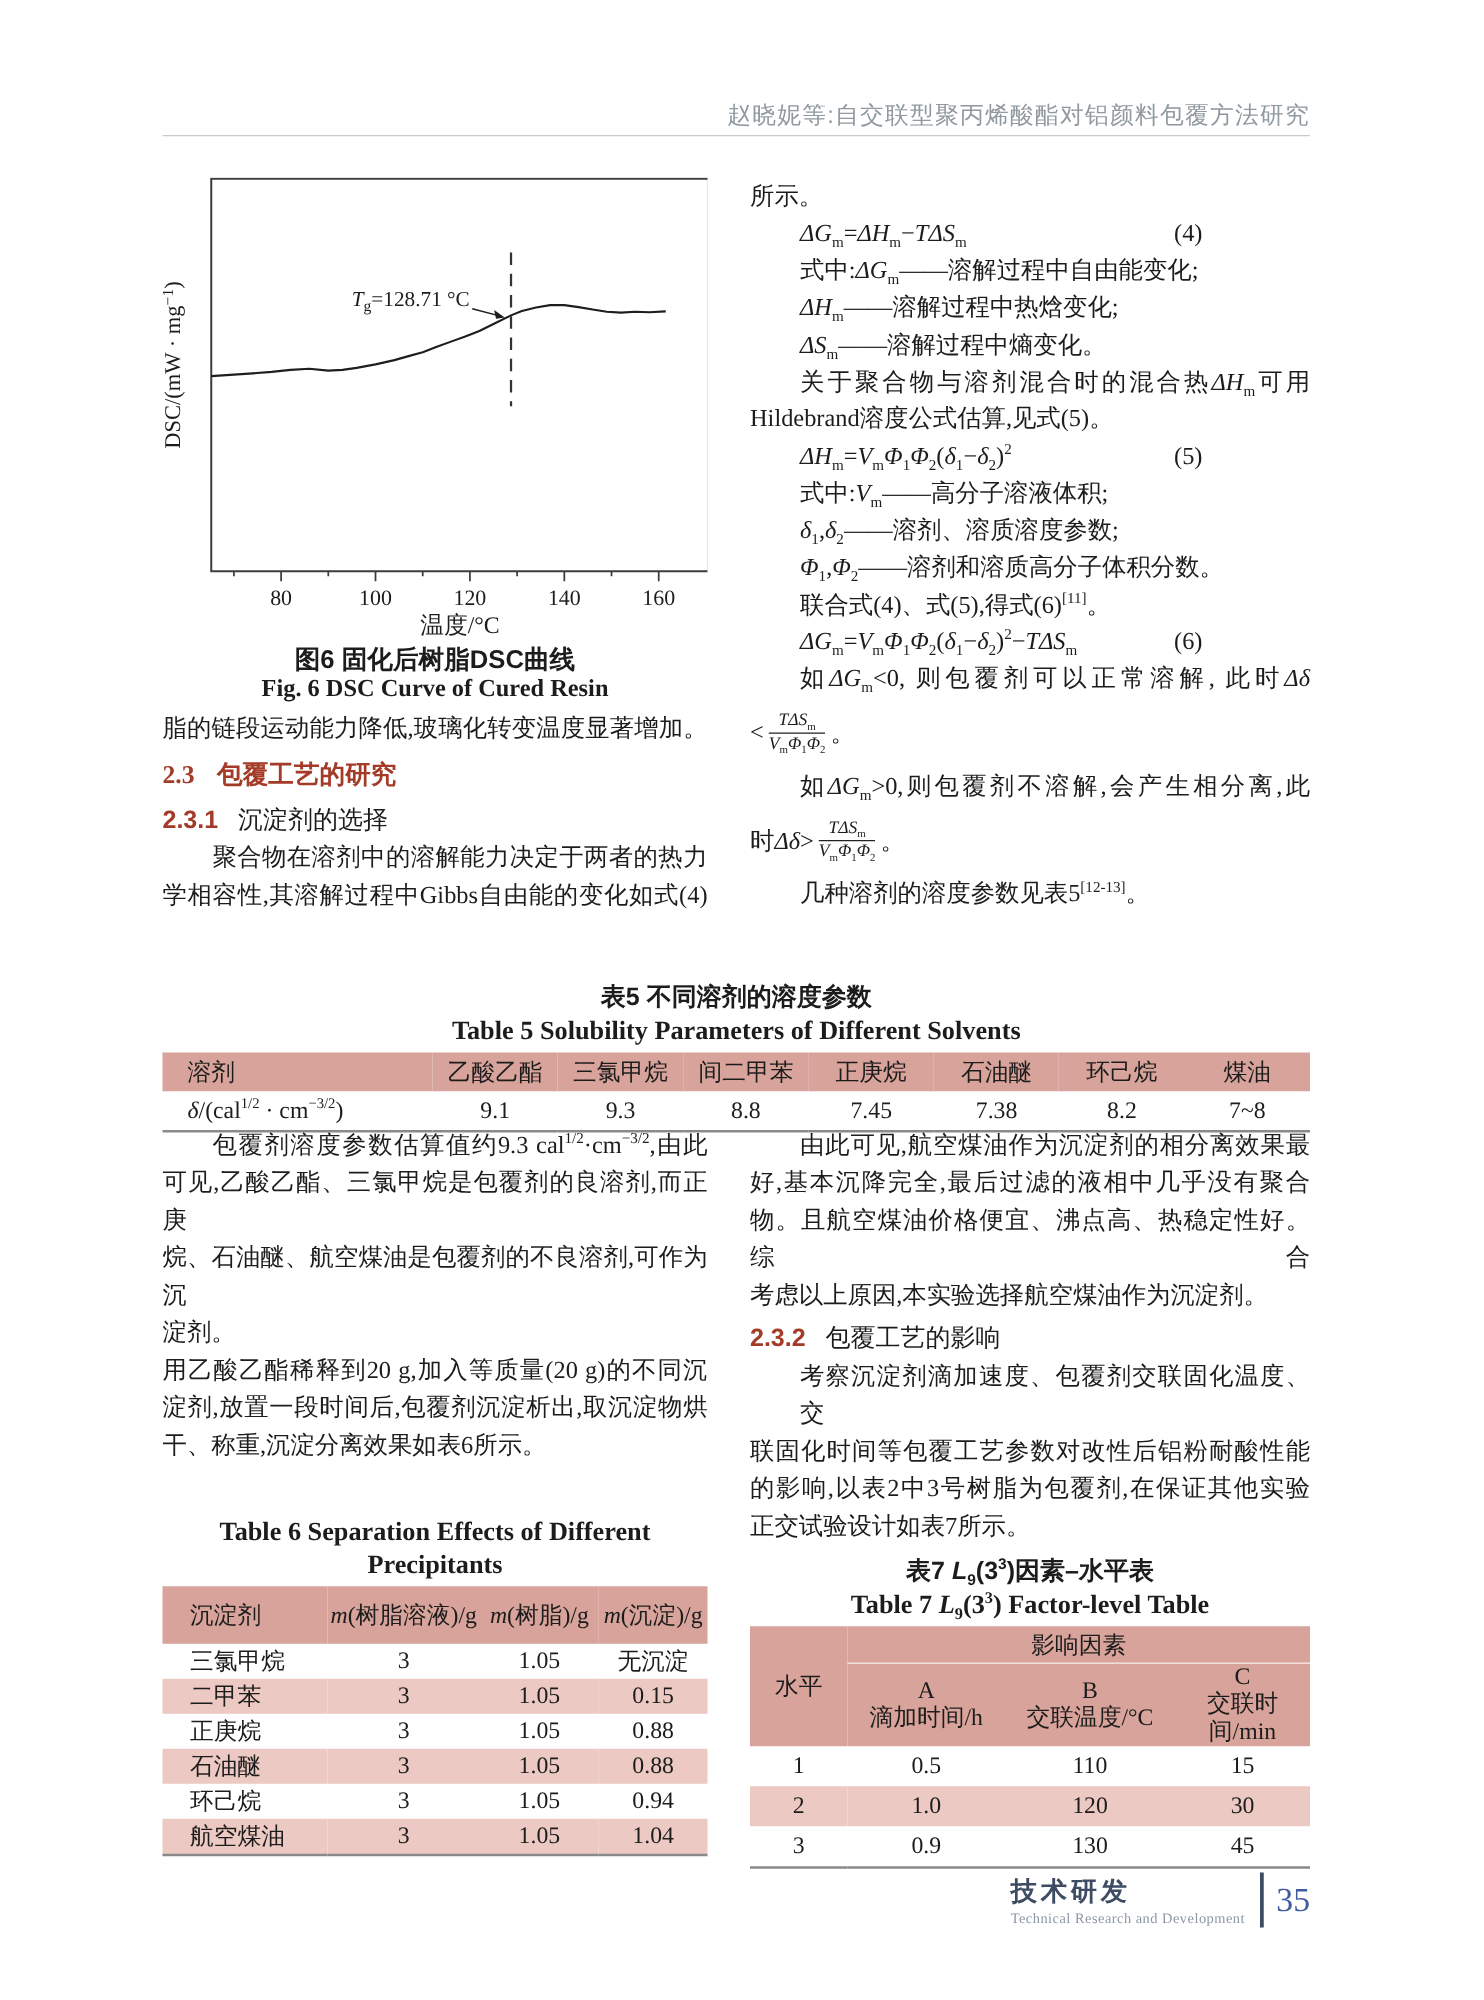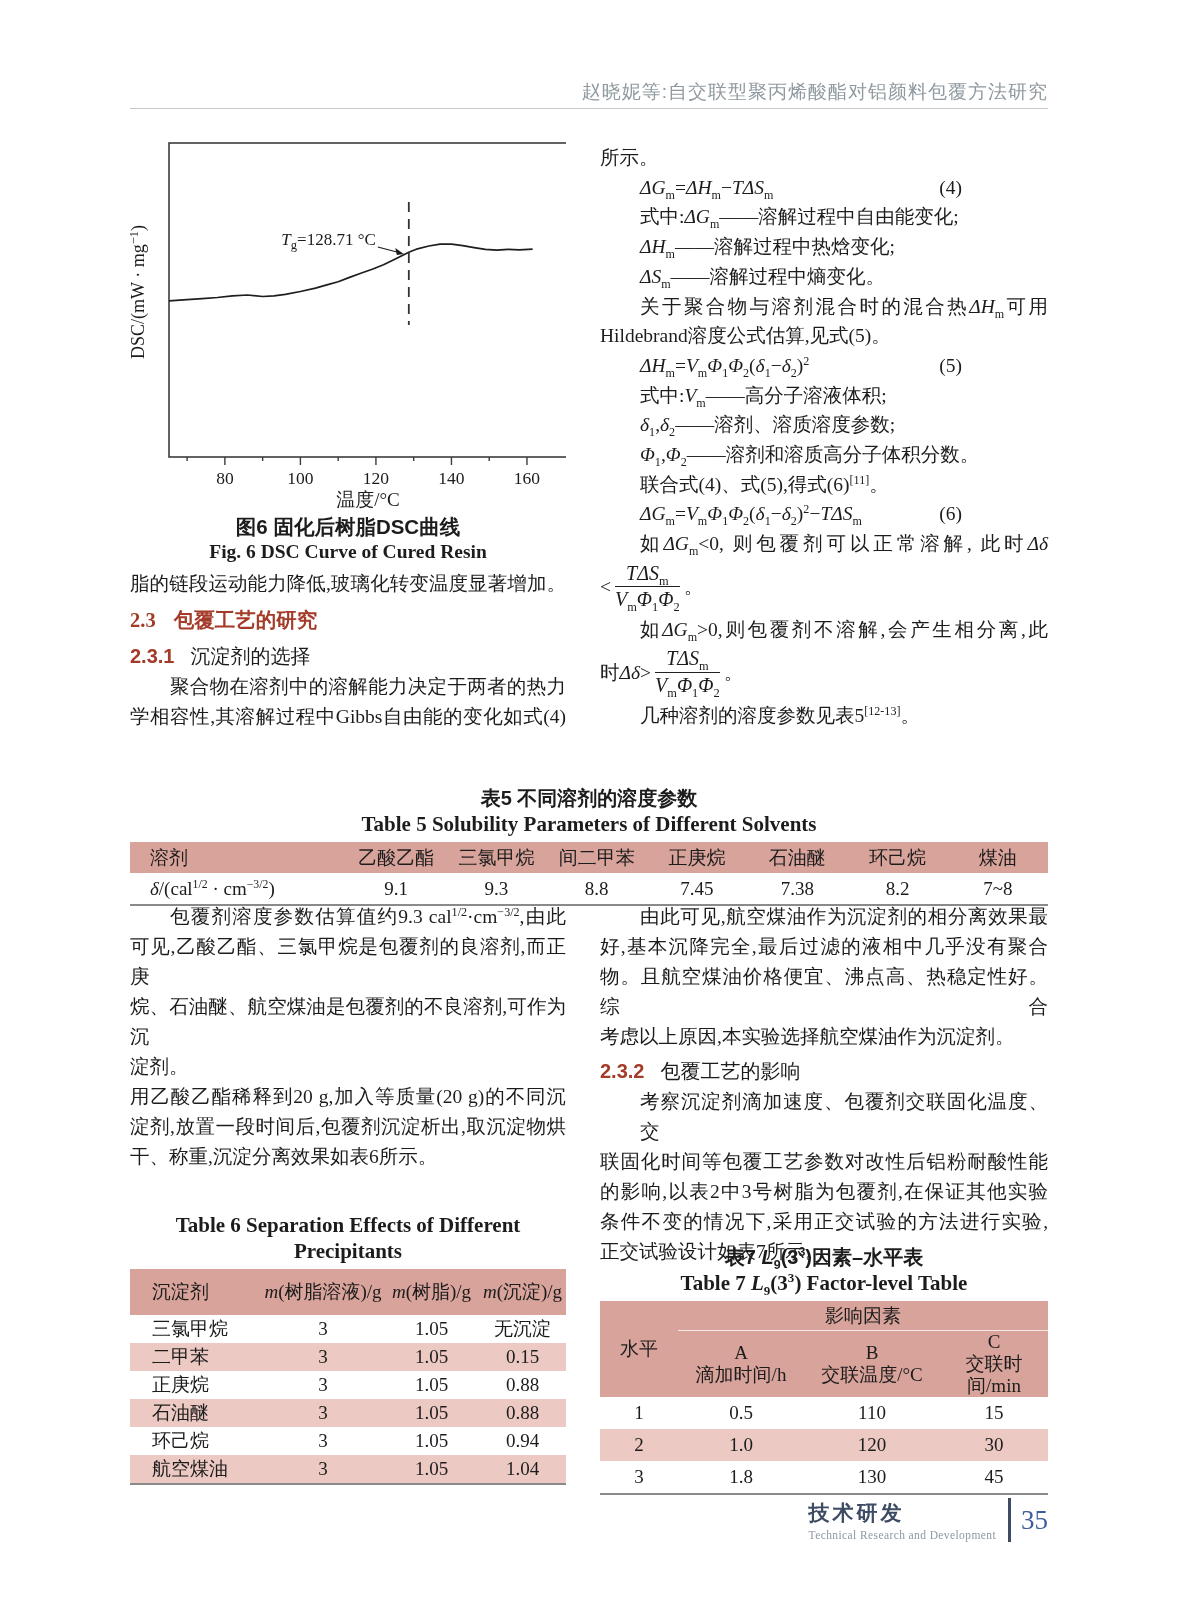--- a/index.html
+++ b/index.html
@@ -18,21 +18,21 @@
   .line{font-size:19.5px;line-height:30px;white-space:normal;}
   #right-top .line{line-height:29.7px;}
   .line.j{text-align:justify;text-align-last:justify;}
   .line.ind{padding-left:40px;}
   sup,sub{font-size:0.62em;line-height:0;}
   .it{font-style:italic;}
   .fline{display:flex;justify-content:space-between;align-items:baseline;
          padding-left:40px;padding-right:86px;font-size:19.5px;line-height:29.7px;}
   .fracline{display:flex;align-items:center;height:56px;font-size:19.5px;}
   .frac{display:inline-flex;flex-direction:column;text-align:center;margin:0 4px;
-        font-size:20px;line-height:1.18;}
+        font-size:14px;line-height:1.18;}
   .frac .fnumr{border-bottom:1.4px solid #222;padding:0 7px 1px 7px;}
   .frac .fden{padding-top:1px;}
   .h2{color:var(--accent-red);font-weight:bold;font-size:20.5px;line-height:34px;margin-top:4px;
       font-family:Liberation Serif, serif;}
   .h2 .hnum{margin-right:18px;}
   .h3{font-size:20px;line-height:32px;margin-top:3px;}
   .h3 .hnum{color:var(--accent-red);font-weight:bold;margin-right:16px;
       font-family:"Liberation Sans","DejaVu Sans",sans-serif;}
 
   
@@ -212,21 +212,20 @@
     </div>
   <div id="mid-right" class="lines" style="left:600px;top:902px;width:448px;">
       <div class="line ind j"><span>由此可见,航空煤油作为沉淀剂的相分离效果最</span></div>
       <div class="line j"><span>好,基本沉降完全,最后过滤的液相中几乎没有聚合</span></div>
       <div class="line j"><span>物。且航空煤油价格便宜、沸点高、热稳定性好。综合</span></div>
       <div class="line"><span>考虑以上原因,本实验选择航空煤油作为沉淀剂。</span></div>
       <div class="h3"><span class="hnum">2.3.2</span><span>包覆工艺的影响</span></div>
       <div class="line ind j"><span>考察沉淀剂滴加速度、包覆剂交联固化温度、交</span></div>
       <div class="line j"><span>联固化时间等包覆工艺参数对改性后铝粉耐酸性能</span></div>
       <div class="line j"><span>的影响,以表2中3号树脂为包覆剂,在保证其他实验</span></div>
-      <div class="line j"><span>条件不变的情况下,采用正交试验的方法进行实验,</span></div>
       <div class="line"><span>正交试验设计如表7所示。</span></div>
     </div>
 
   <div style="position:absolute;left:130px;top:1212px;width:436px;">
     <div class="tbl-title-en">Table 6  Separation Effects of Different Precipitants</div>
     <table id="table6" class="ptable">
       <colgroup>
           <col style="width:132px">
           <col style="width:122px">
           <col style="width:95px">
@@ -319,21 +318,21 @@
             <td>15</td>
           </tr>
           <tr class="stripe">
             <td>2</td>
             <td>1.0</td>
             <td>120</td>
             <td>30</td>
           </tr>
           <tr>
             <td>3</td>
-            <td>1.8</td>
+            <td>0.9</td>
             <td>130</td>
             <td>45</td>
           </tr>
         </tbody>
     </table>
   </div>
 
   <div class="footer">
     <div class="footer-text">
       <div class="footer-cn">技术研发</div>

